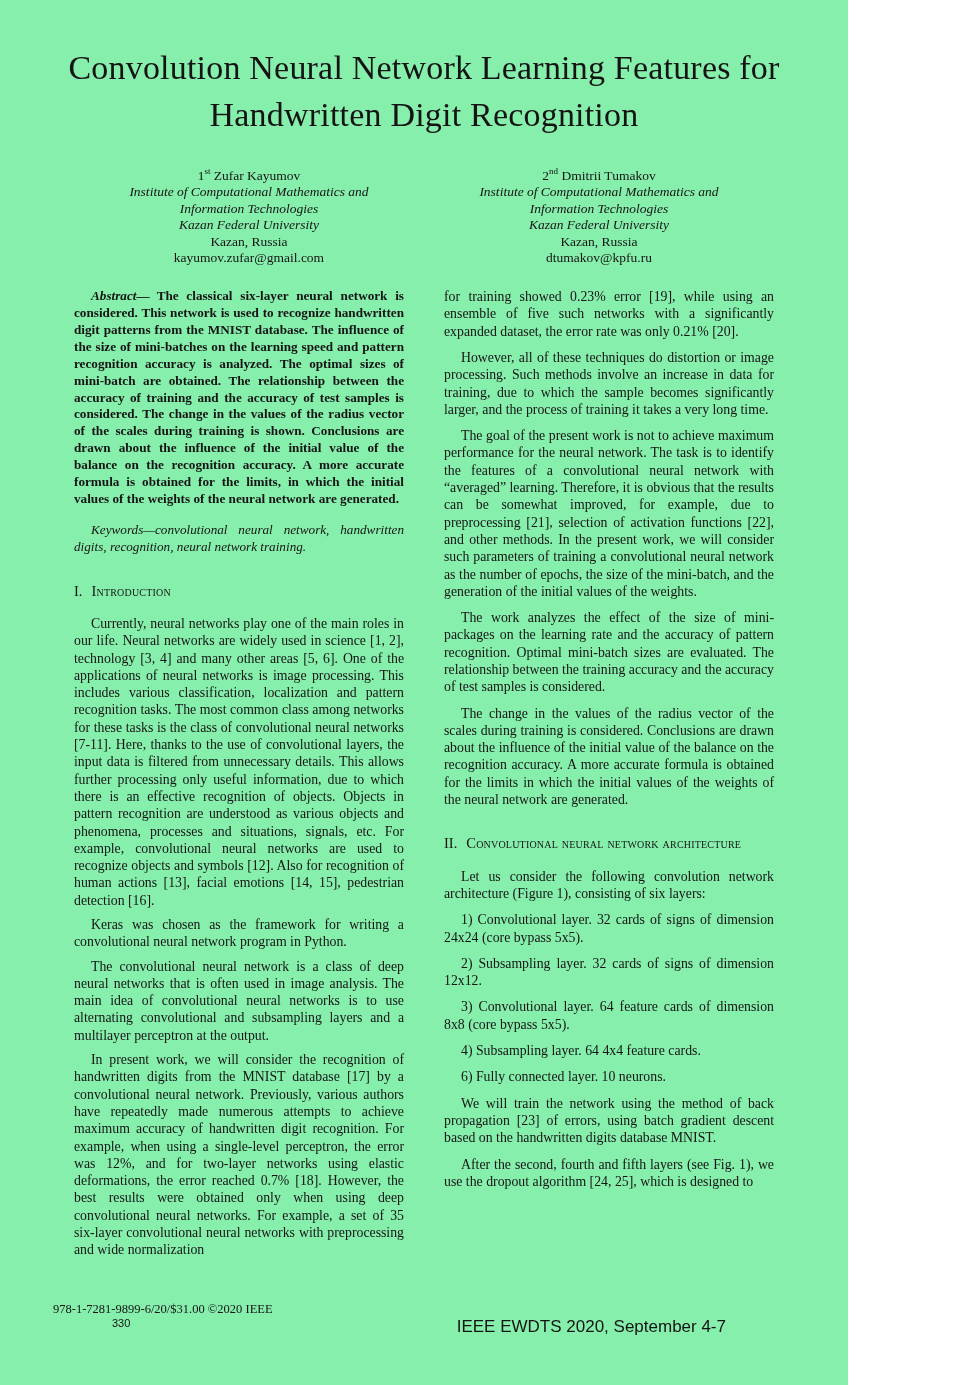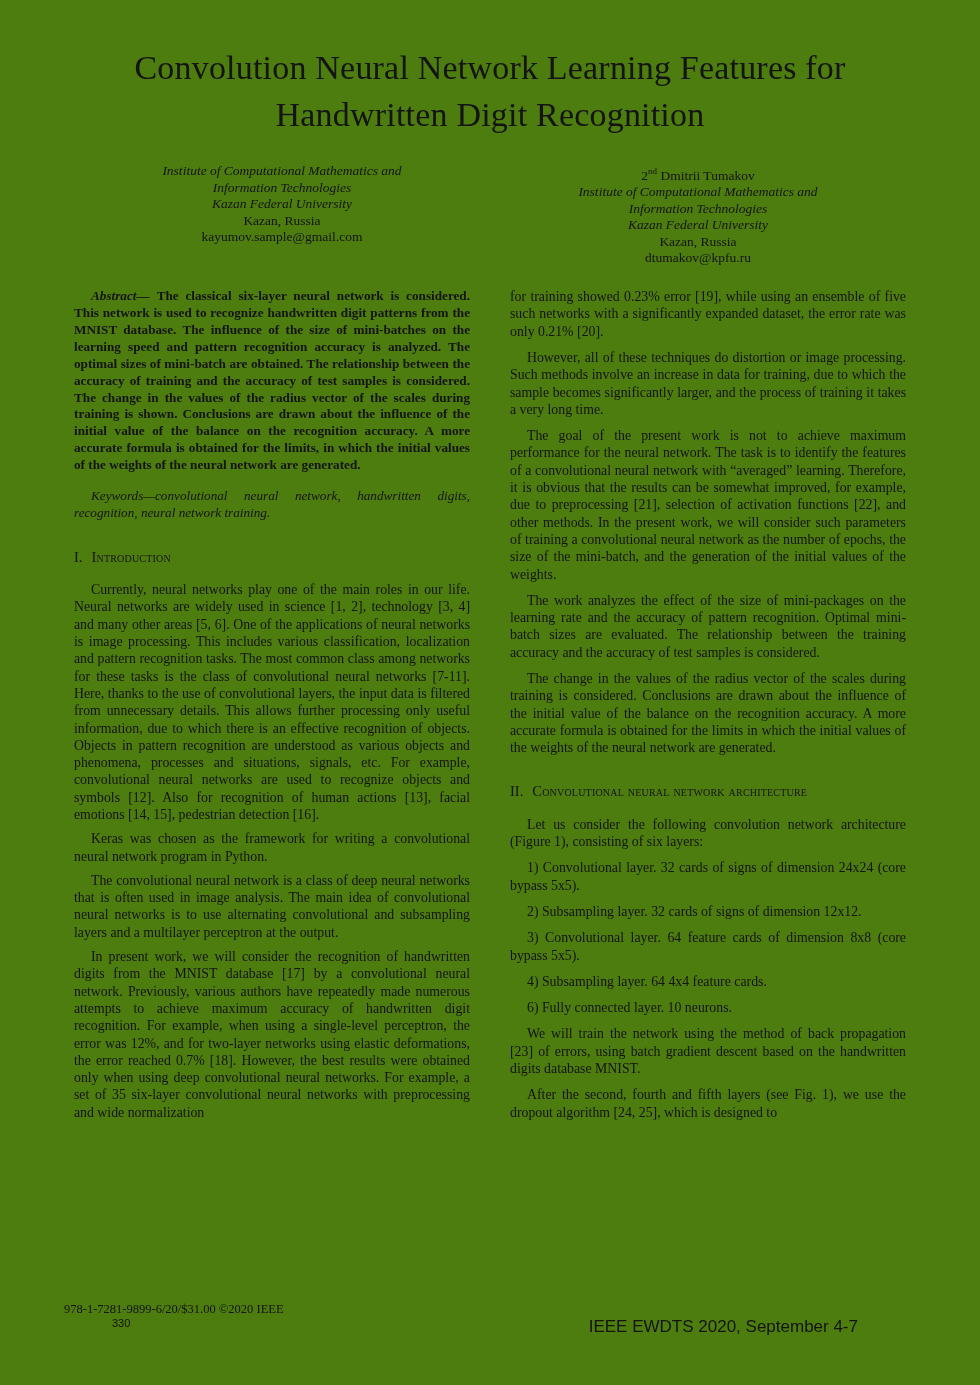--- a/index.html
+++ b/index.html
@@ -1,19 +1,19 @@
 <!DOCTYPE html>
 <html><head>
 <meta charset="utf-8">
 <style>
   html,body { margin:0; padding:0; background:#ffffff; }
   .page {
     position:relative;
-    width:980px; height:1385px;
-    background:#4d7c0f;
+    width:848px; height:1385px;
+    background:#86efac;
     overflow:hidden;
     font-family:"Liberation Serif", serif;
     color:#141414;
   }
   .paper-title {
     margin-top:44px;
     text-align:center;
     font-size:34px;
     line-height:47px;
     font-weight:400;
@@ -65,21 +65,21 @@
     text-indent:0 !important;
     font-size:14.5px;
     margin:27px 0 15px 0 !important;
   }
   .sec-heading .sec-title {
     font-variant:small-caps;
     margin-left:9px;
     letter-spacing:0.2px;
   }
   .footer-copyright {
-    position:absolute; left:64px; top:1302px;
+    position:absolute; left:53px; top:1302px;
     font-size:12.5px;
   }
   .footer-page-number {
     position:absolute; left:112px; top:1317px;
     font-family:"Liberation Sans", sans-serif;
     font-size:11px;
     text-align:center;
   }
   .footer-conference {
     position:absolute; right:122px; top:1317px;
@@ -92,25 +92,26 @@
 
 <div class="page">
 
   <div class="paper-title">
     <div>Convolution Neural Network Learning Features for</div>
     <div>Handwritten Digit Recognition</div>
   </div>
 
   <div class="authors">
     <div class="author">
+      <div><span>1</span><sup>st</sup><span> Zufar Kayumov</span></div>
       <div class="aff">Institute of Computational Mathematics and</div>
       <div class="aff">Information Technologies</div>
       <div class="aff">Kazan Federal University</div>
       <div>Kazan, Russia</div>
-      <div>kayumov.sample@gmail.com</div>
+      <div>kayumov.zufar@gmail.com</div>
     </div>
     <div class="author">
       <div><span>2</span><sup>nd</sup><span> Dmitrii Tumakov</span></div>
       <div class="aff">Institute of Computational Mathematics and</div>
       <div class="aff">Information Technologies</div>
       <div class="aff">Kazan Federal University</div>
       <div>Kazan, Russia</div>
       <div>dtumakov@kpfu.ru</div>
     </div>
   </div>

